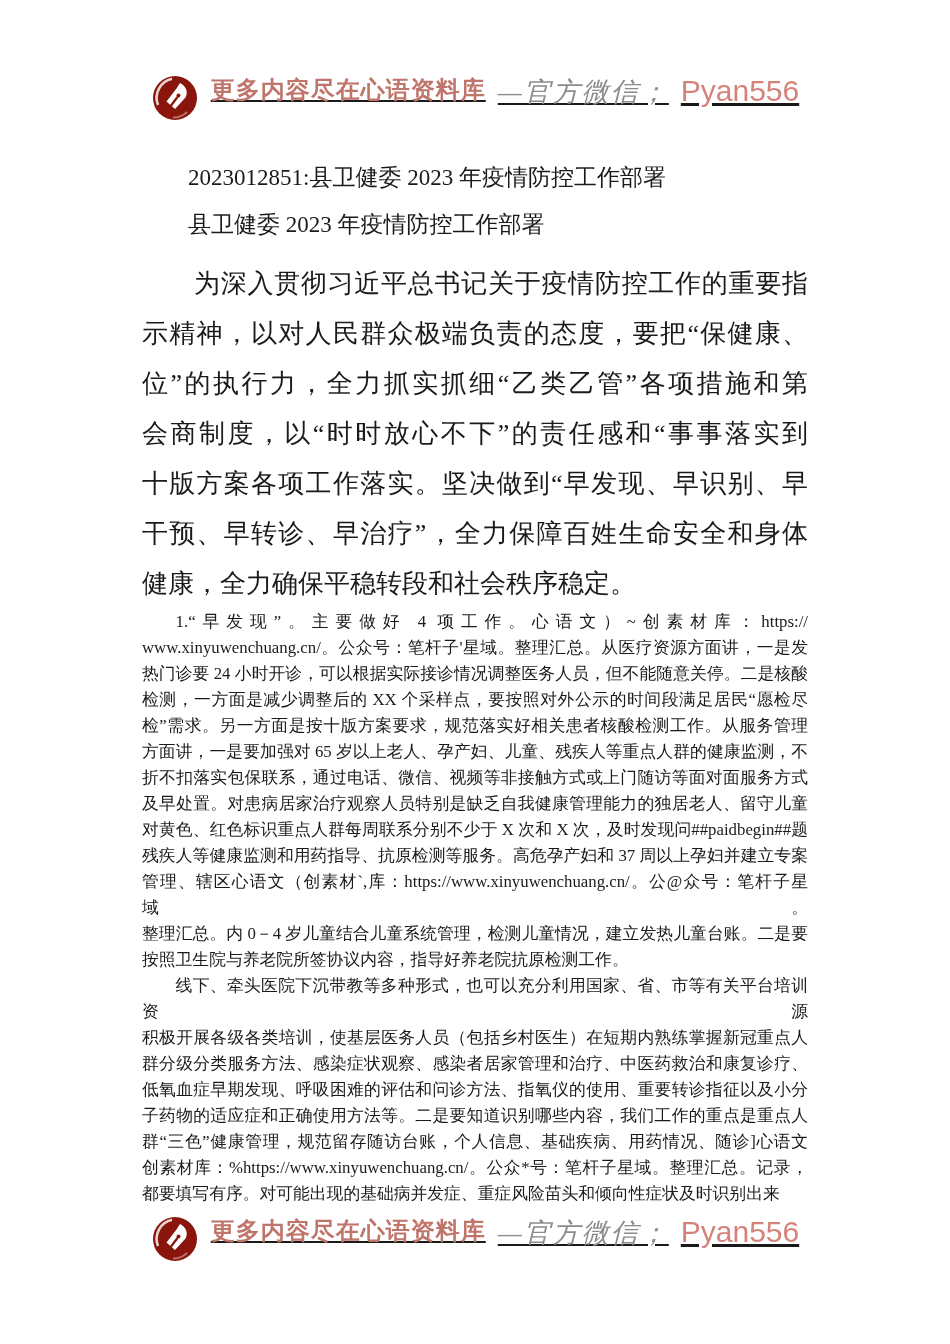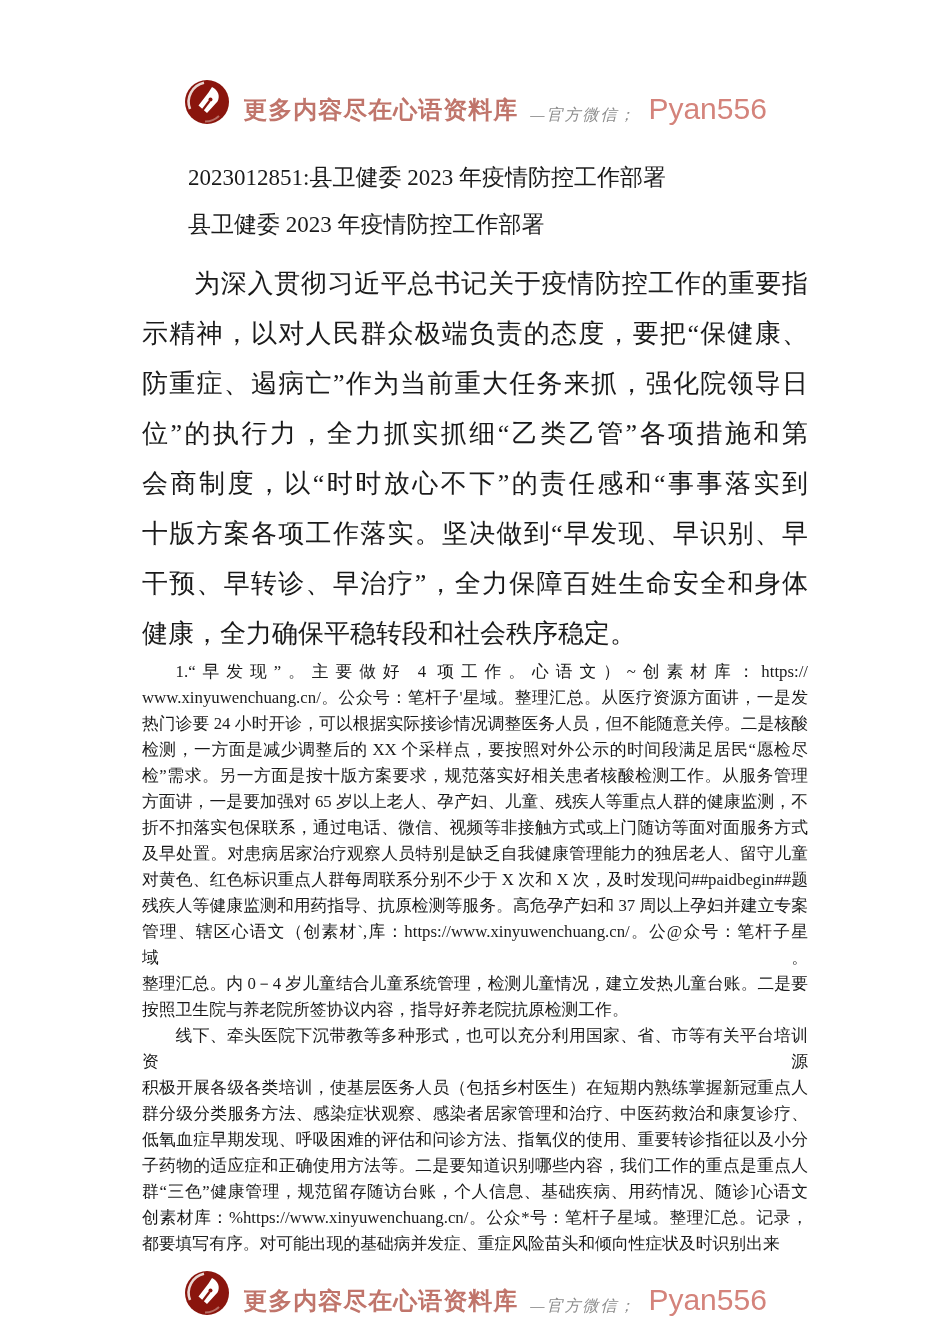--- a/index.html
+++ b/index.html
@@ -6,32 +6,32 @@
   .page {
     position:relative;
     width:950px; height:1344px;
     background:#ffffff;
     overflow:hidden;
     font-family:"Liberation Serif","DejaVu Serif",serif;
     color:#1a1a1a;
   }
   
   .banner {
-    display:flex; align-items:flex-end; justify-content:center;
-    gap:12px; height:52px;
+    display:flex; align-items:flex-start; justify-content:center;
+    gap:12px; height:52px;text-decoration:underline;
   }
   .banner-top { padding-top:74px; }
   .banner-bottom { margin-top:8px; }
   .logo { width:48px; height:48px; flex:0 0 auto; }
   .brand-text {
     font-size:24px; font-weight:bold; letter-spacing:1px;
     color:#c0756b;
   }
   .wechat-label {
-    font-size:16px; color:#8c8c8c; font-style:italic;
+    font-size:27px; color:#8c8c8c; font-style:italic;
     letter-spacing:2px;
   }
   .wechat-id {
     font-family:"Liberation Sans","DejaVu Sans",sans-serif;
     font-size:30px; color:#d4837b;
   }
   
   .content { margin:0 142px; width:666px; }
   .doc-title, .doc-subtitle {
     font-size:23px; font-weight:normal;
@@ -66,21 +66,20 @@
     <span class="wechat-id">Pyan556</span>
   </div>
 
   <div class="content">
     <h1 class="doc-title">2023012851:县卫健委 2023 年疫情防控工作部署</h1>
     <h2 class="doc-subtitle">县卫健委 2023 年疫情防控工作部署</h2>
 
     <div class="para intro-para">
         <div class="line">为深入贯彻习近平总书记关于疫情防控工作的重要指</div>
         <div class="line">示精神，以对人民群众极端负责的态度，要把“保健康、</div>
-        <div class="line">防重症、遏病亡”作为当前重大任务来抓，强化院领导日</div>
         <div class="line">位”的执行力，全力抓实抓细“乙类乙管”各项措施和第</div>
         <div class="line">会商制度，以“时时放心不下”的责任感和“事事落实到</div>
         <div class="line">十版方案各项工作落实。坚决做到“早发现、早识别、早</div>
         <div class="line">干预、早转诊、早治疗”，全力保障百姓生命安全和身体</div>
         <div class="line">健康，全力确保平稳转段和社会秩序稳定。</div>
       </div>
 
     <div class="para small-para">
         <div class="line">1.“早发现”。主要做好 4 项工作。心语文）~创素材库：https://</div>
         <div class="line">www.xinyuwenchuang.cn/。公众号：笔杆子'星域。整理汇总。从医疗资源方面讲，一是发</div>

